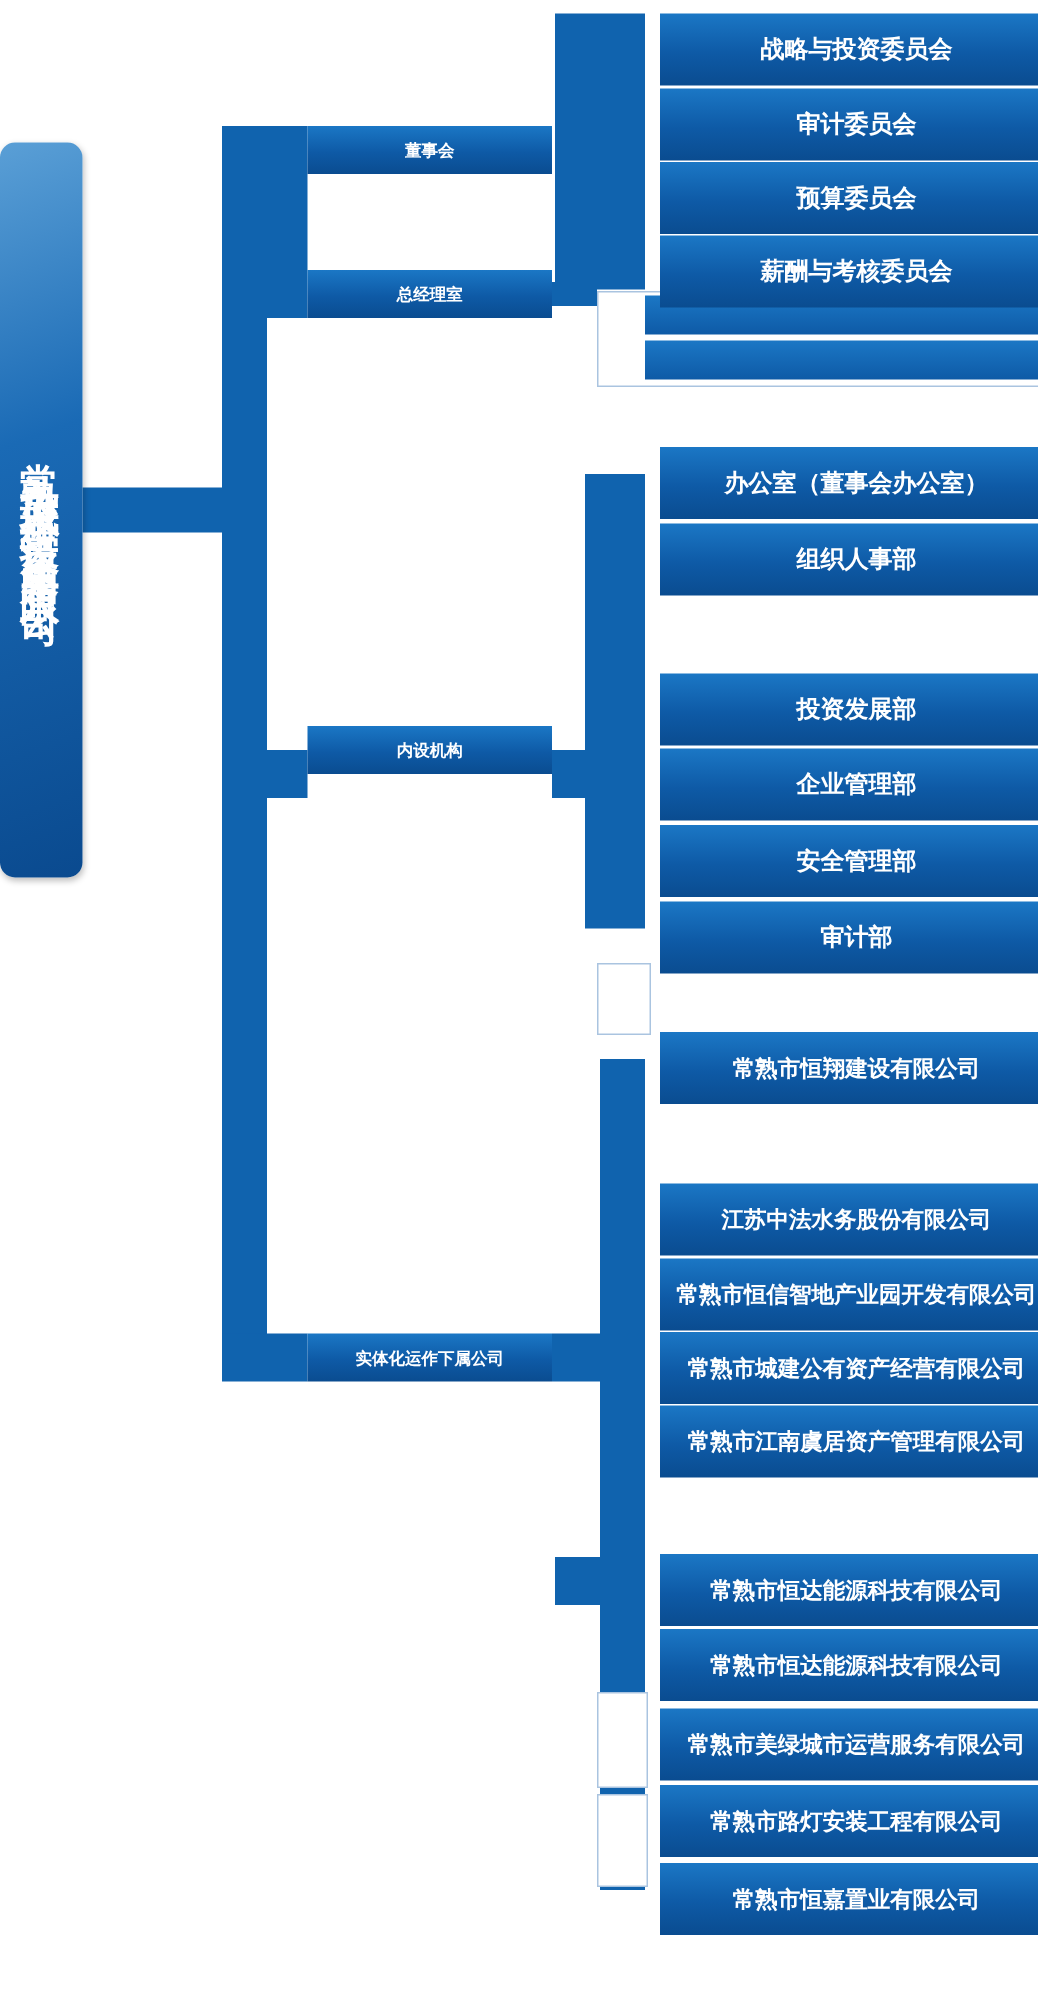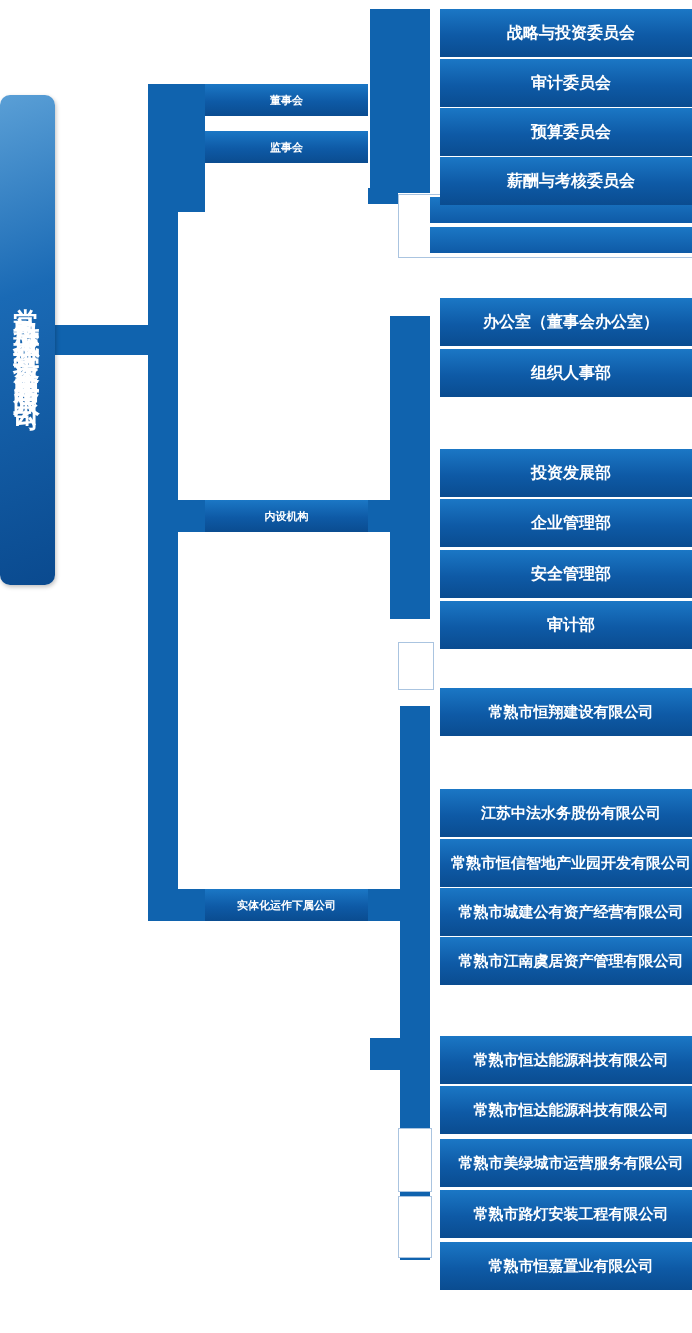--- a/index.html
+++ b/index.html
@@ -62,22 +62,22 @@
 
   <div class="conn" style="left:400px;top:706px;width:30px;height:554px;"></div>
   <div class="conn" style="left:368px;top:889px;width:32px;height:32px;"></div>
   <div class="conn" style="left:370px;top:1038px;width:60px;height:32px;"></div>
   <div class="outline" style="left:398px;top:1128px;width:32px;height:62px;"></div>
   <div class="outline" style="left:398px;top:1196px;width:32px;height:60px;"></div>
 
   <div class="name-box">常熟市城市经营投资集团有限公司</div>
 
   <div class="mid-box" style="top:84px;">董事会</div>
-  <div class="mid-box" style="top:131px;">监事会</div>
-  <div class="mid-box" style="top:500px;">内设机构</div>
+  <div class="mid-box" style="top:180px;">总经理室</div>
+  <div class="mid-box" style="top:484px;">内设机构</div>
   <div class="mid-box" style="top:889px;">实体化运作下属公司</div>
 
   <div class="r-box" style="top:9px;">战略与投资委员会</div>
   <div class="r-box" style="top:59px;">审计委员会</div>
   <div class="r-box" style="top:108px;">预算委员会</div>
   <div class="r-box" style="top:157px;">薪酬与考核委员会</div>
 
   <div class="r-box" style="top:298px;">办公室（董事会办公室）</div>
   <div class="r-box" style="top:349px;">组织人事部</div>
   <div class="r-box" style="top:449px;">投资发展部</div>

